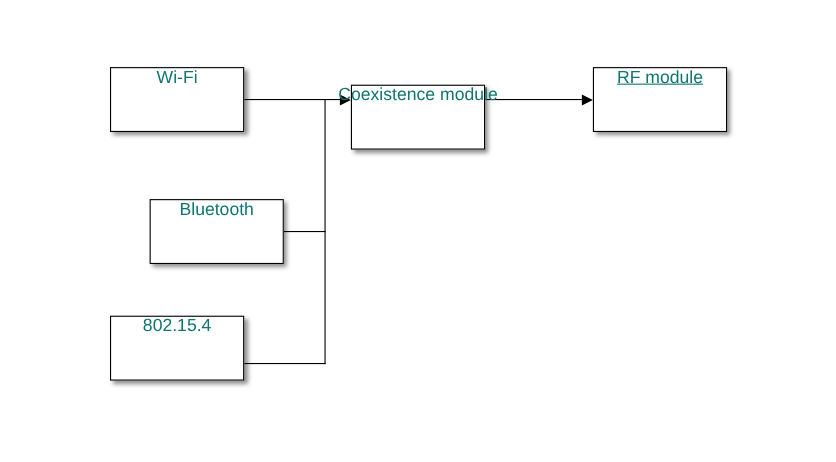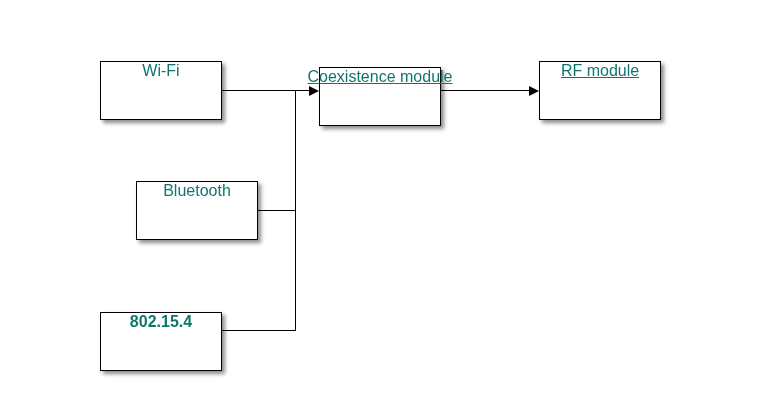--- a/index.html
+++ b/index.html
@@ -25,22 +25,22 @@
     display: flex;
     justify-content: center;
     text-align: center;
     font-size: 16px;
     color: #0f766e;
     white-space: nowrap;
     cursor: default;
   }
   #node-wifi        { left: 100px; top: 61px; }
   #node-bluetooth   { left: 100px; top: 181px; margin-left: 36px; }
-  #node-zigbee      { left: 100px; top: 312px; font-weight: bold; }
-  #node-coexistence { left: 319px; top: 67px; text-decoration: underline; }
+  #node-zigbee      { left: 100px; top: 287px; }
+  #node-coexistence { left: 319px; top: 77px; }
   #node-rf          { left: 539px; top: 61px; text-decoration: underline; }
 
   .connector {
     position: absolute;
     background: #000000;
   }
   
   #line-wifi-coex   { left: 222px; top: 90px; width: 88px; height: 1px; }
   
   #line-trunk       { left: 295px; top: 90px; width: 1px; height: 241px; }

